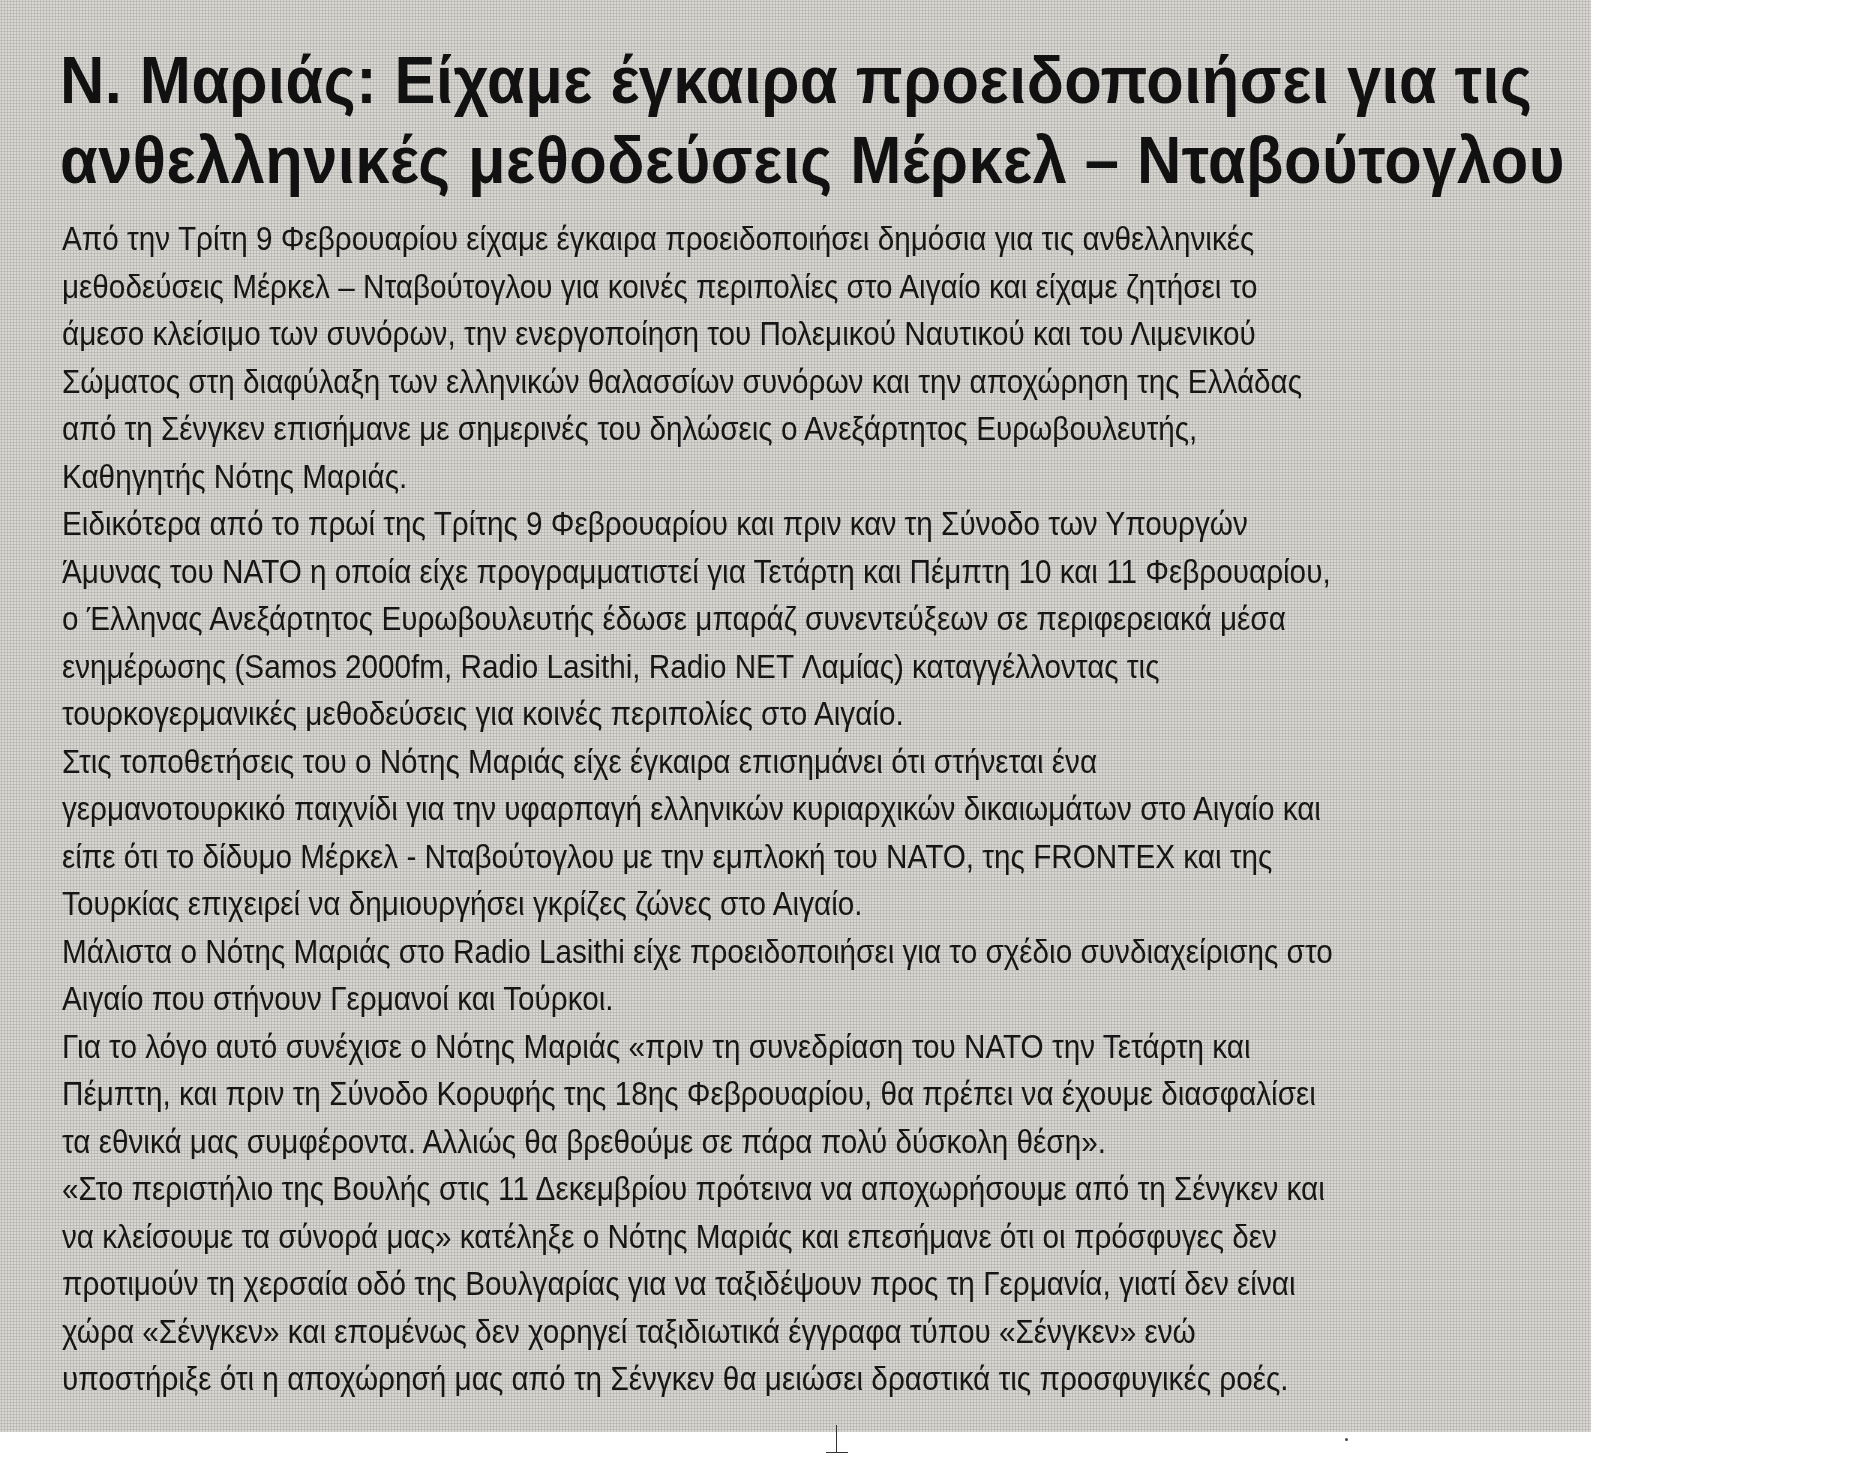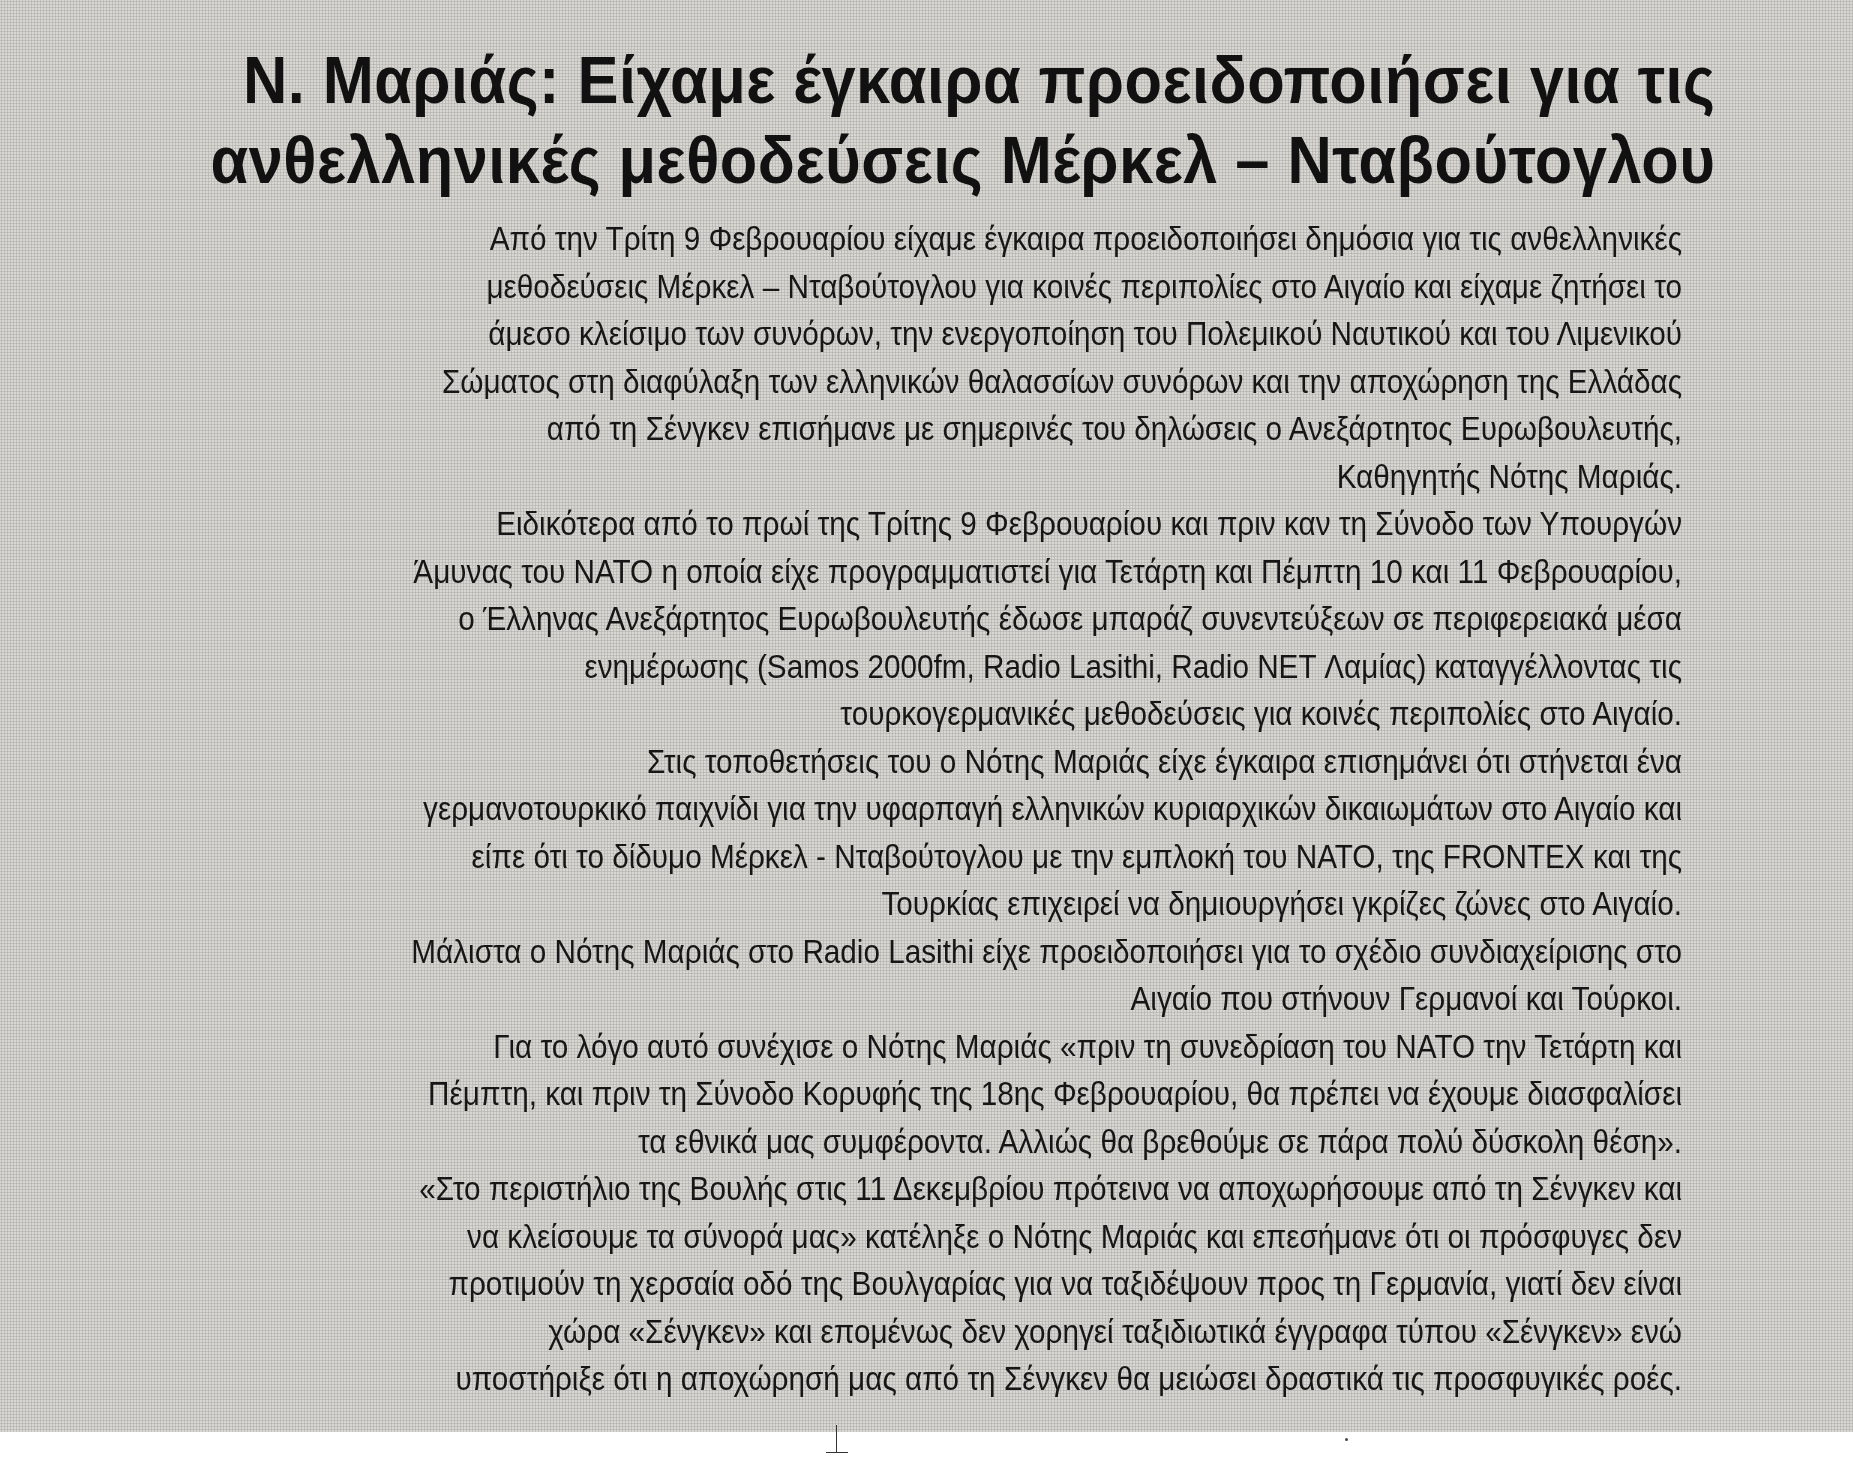--- a/index.html
+++ b/index.html
@@ -2,26 +2,25 @@
 <html><head>
 <meta charset="utf-8">
 <style>
   html, body { margin: 0; padding: 0; }
   body {
     width: 1853px; height: 1457px; position: relative; overflow: hidden;
     background: #ffffff;
     font-family: "Liberation Sans", sans-serif;
   }
   .clip {
-    position: absolute; left: 0; top: 0; width: 1853px; height: 1432px;
+    position: absolute; left: 0; top: 0; width: 1591px; height: 1432px;
     background-color: #d9d7d2;
     background-image:
       radial-gradient(circle, rgba(90,90,90,0.28) 0.9px, transparent 1.2px);
     background-size: 3px 3px;
-    text-align: right;
   }
   .headline {
     position: absolute; left: 60px; top: 40px; width: 1780px;
     margin: 0;
     font-family: "Liberation Sans", sans-serif;
     font-weight: bold;
     font-size: 66px;
     line-height: 80px;
     color: #111111;
     letter-spacing: 0.5px;

